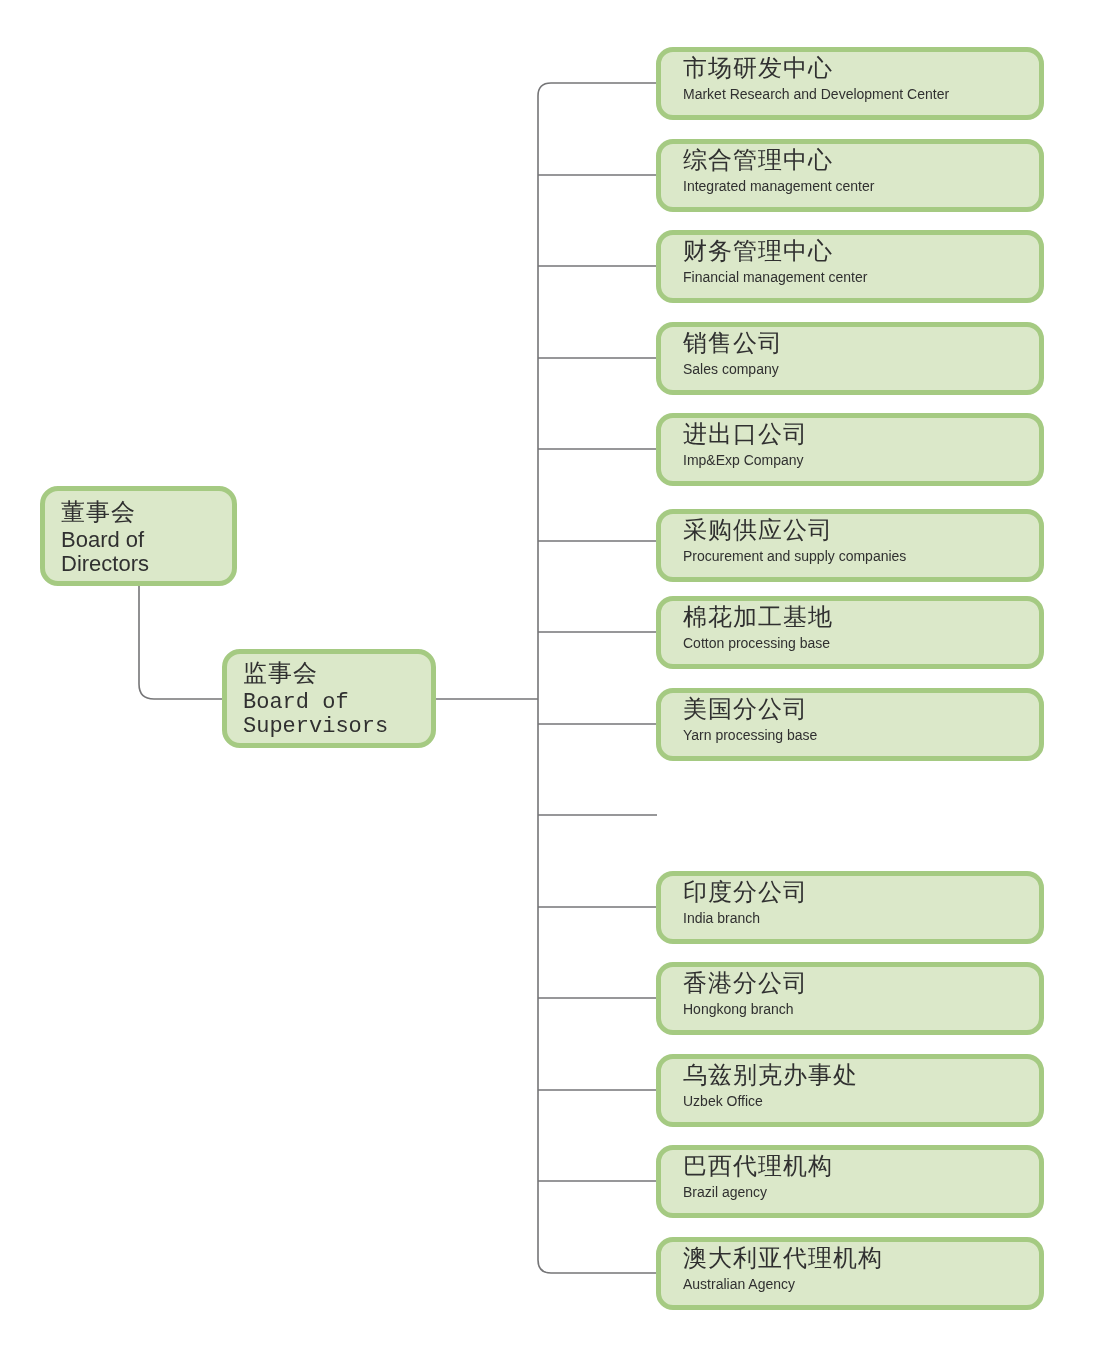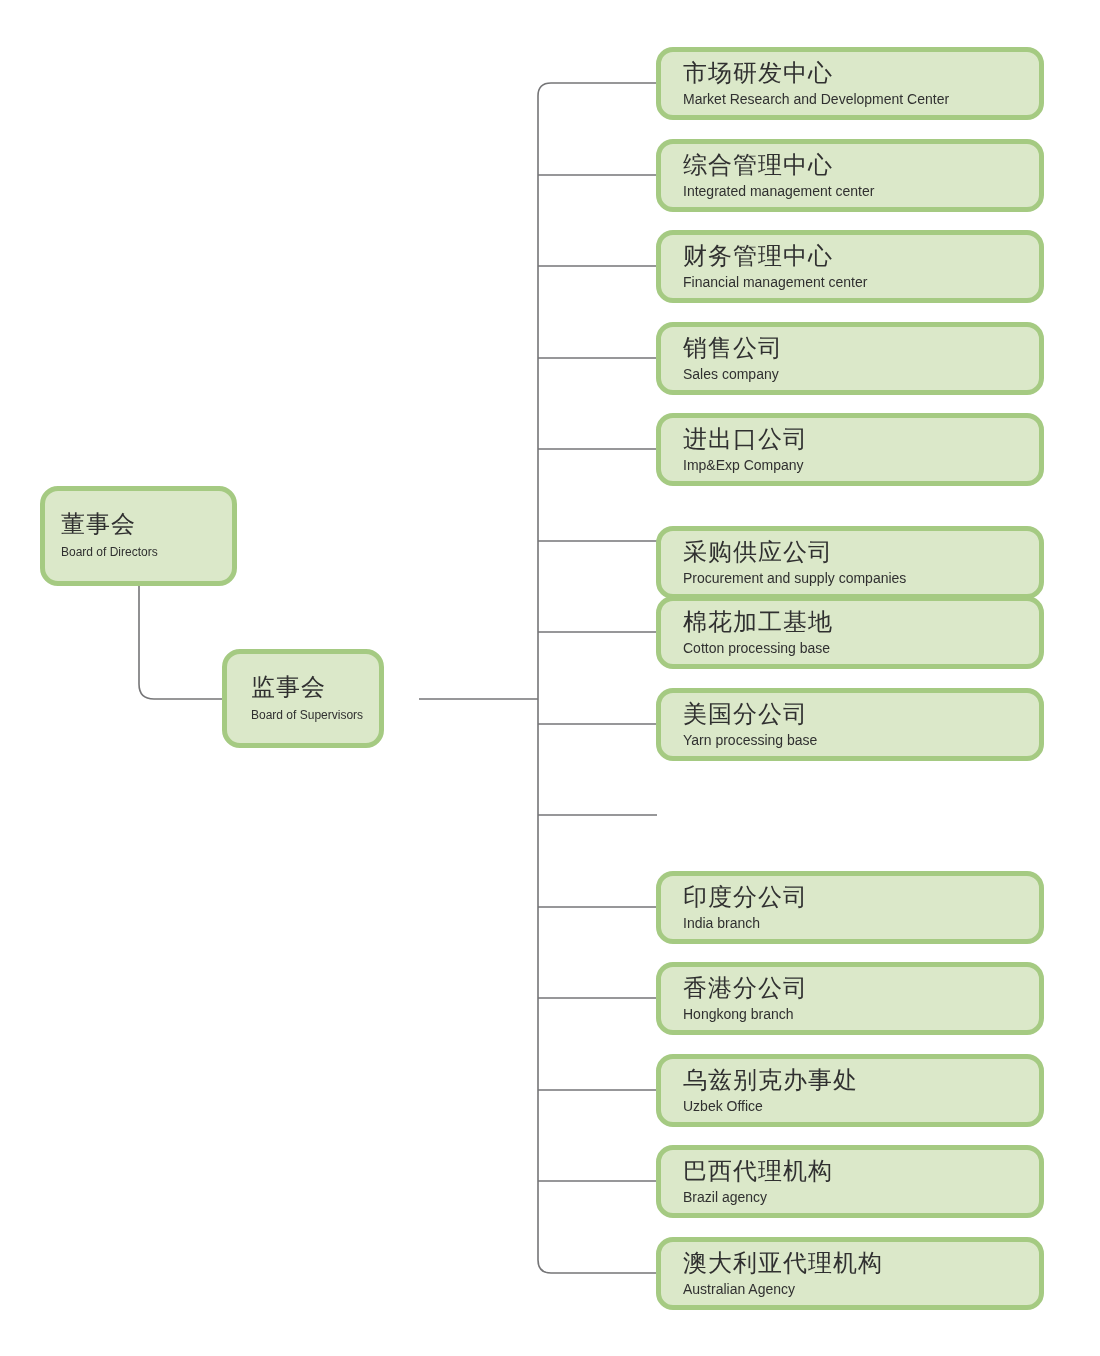--- a/index.html
+++ b/index.html
@@ -40,45 +40,45 @@
     justify-content: center;
     z-index: 1;
   }
   .node .zh {
     font-size: 24px;
     line-height: 32px;
     color: var(--text);
     letter-spacing: 1px;
   }
   .node .en {
-    font-size: 12px;
+    font-size: 22px;
     line-height: 24px;
     color: var(--text);
   }
   .root-node {
     left: 40px; top: 486px;
     width: 197px; height: 100px;
     padding-left: 16px;
   }
   .supervisor-node {
     left: 222px; top: 649px;
-    width: 162px; height: 99px;
-    padding-left: 24px;
+    width: 214px; height: 99px;
+    padding-left: 16px;
+    font-family: Liberation Mono, monospace;
   }
   .dept {
     position: absolute;
     left: 656px;
     width: 388px;
     height: 73px;
     background: var(--box-fill);
     border: 5px solid var(--box-border);
     border-radius: 17px;
     display: flex;
     flex-direction: column;
-    justify-content: center;
     padding-left: 22px;
     z-index: 1;
   }
   .dept .zh {
     font-size: 24px;
     line-height: 31px;
     color: var(--text);
     letter-spacing: 1px;
   }
   .dept .en {
@@ -137,21 +137,21 @@
     <div class="en">Integrated management center</div>
   </div>
   <div class="dept" style="top:322px">
     <div class="zh">销售公司</div>
     <div class="en">Sales company</div>
   </div>
   <div class="dept" style="top:413px">
     <div class="zh">进出口公司</div>
     <div class="en">Imp&amp;Exp Company</div>
   </div>
-  <div class="dept" style="top:526px">
+  <div class="dept" style="top:509px">
     <div class="zh">采购供应公司</div>
     <div class="en">Procurement and supply companies</div>
   </div>
   <div class="dept" style="top:596px">
     <div class="zh">棉花加工基地</div>
     <div class="en">Cotton processing base</div>
   </div>
   <div class="dept" style="top:688px">
     <div class="zh">美国分公司</div>
     <div class="en">Yarn processing base</div>

